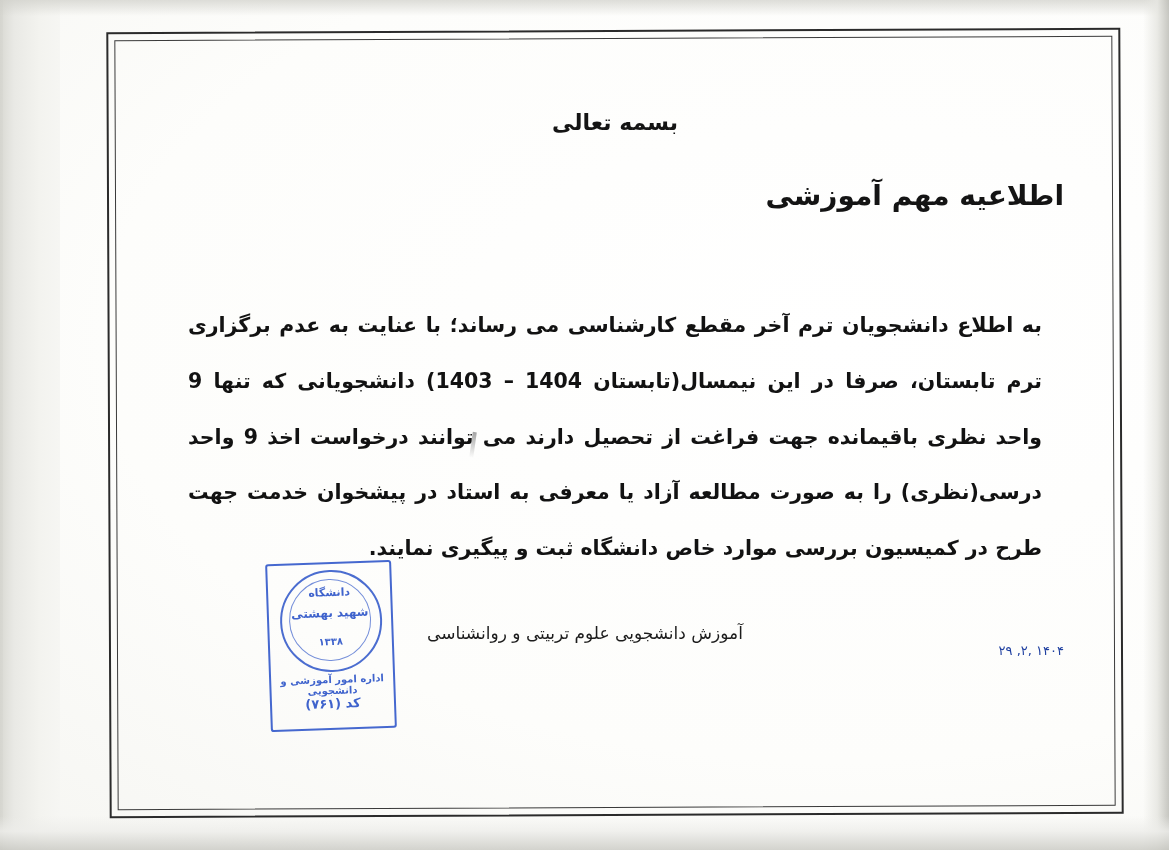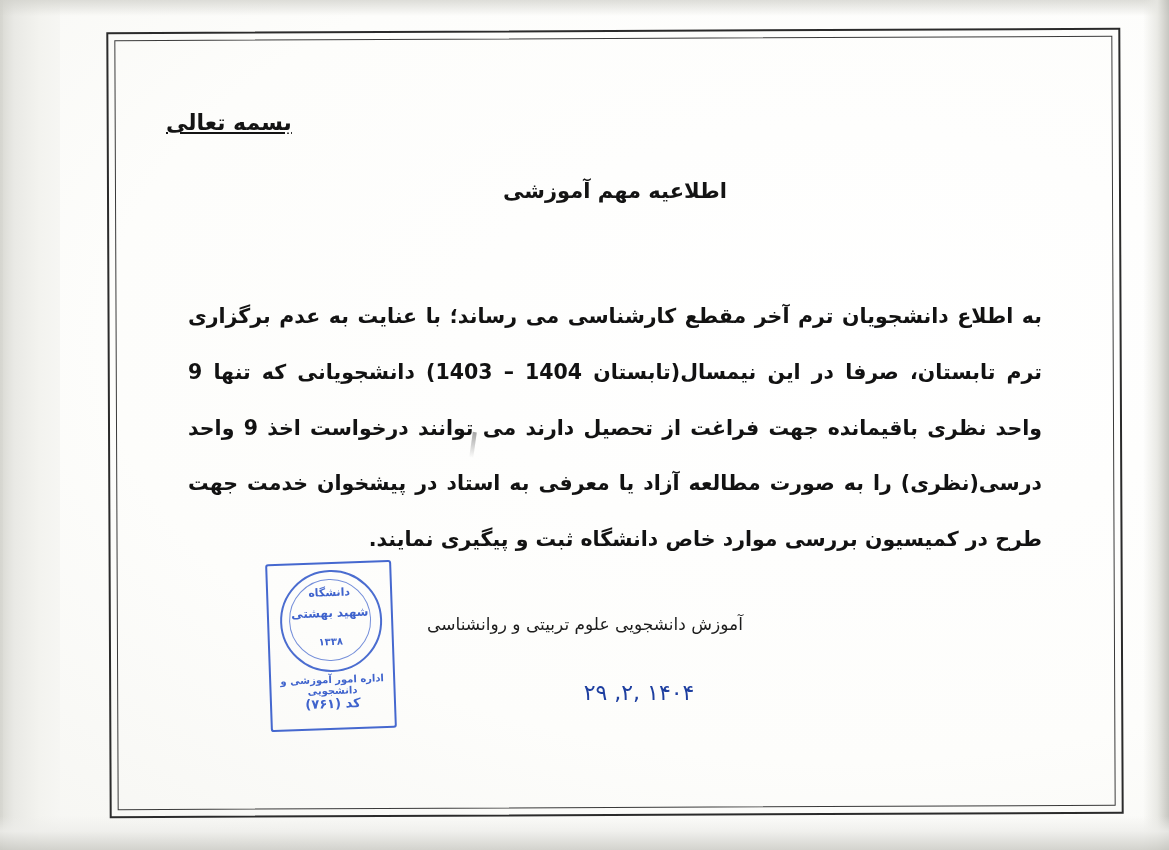--- a/index.html
+++ b/index.html
@@ -95,31 +95,29 @@
     width: 990px;
     height: 766px;
     box-sizing: border-box;
     padding: 52px 46px 30px 46px;
     color: #111;
     direction: rtl;
     text-align: right;
   }
 
   .bismillah {
-    text-align: left;
+    text-align: center;
     font-size: 22px;
     font-weight: bold;
     letter-spacing: 0;
     margin: 18px 0 8px 0;
     color: #141414;
-    text-decoration: underline;
   }
   .headline {
-    text-align: center;
-    font-size: 21px;
+    font-size: 28px;
     font-weight: bold;
     margin: 44px 0 16px 0;
     color: #141414;
   }
 
   .body-block {
     margin-top: 86px;
     font-size: 20.5px;
     font-weight: bold;
     line-height: 2.72;
@@ -133,24 +131,23 @@
   .signature {
     margin-top: 46px;
     font-size: 17px;
     font-weight: normal;
     color: #1c1c1c;
     text-align: center;
     padding-right: 60px;
   }
 
   .date {
-    margin-top: 46px;
-    font-size: 22px;
+    font-size: 13px;
     color: #1e3fa0;
-    text-align: center;
+    text-align: right;
     padding-left: 48px;
     font-family: "DejaVu Sans", sans-serif;
     letter-spacing: 1px;
   }
 
   
   .stamp {
     position: absolute;
     left: 268px;
     top: 562px;

